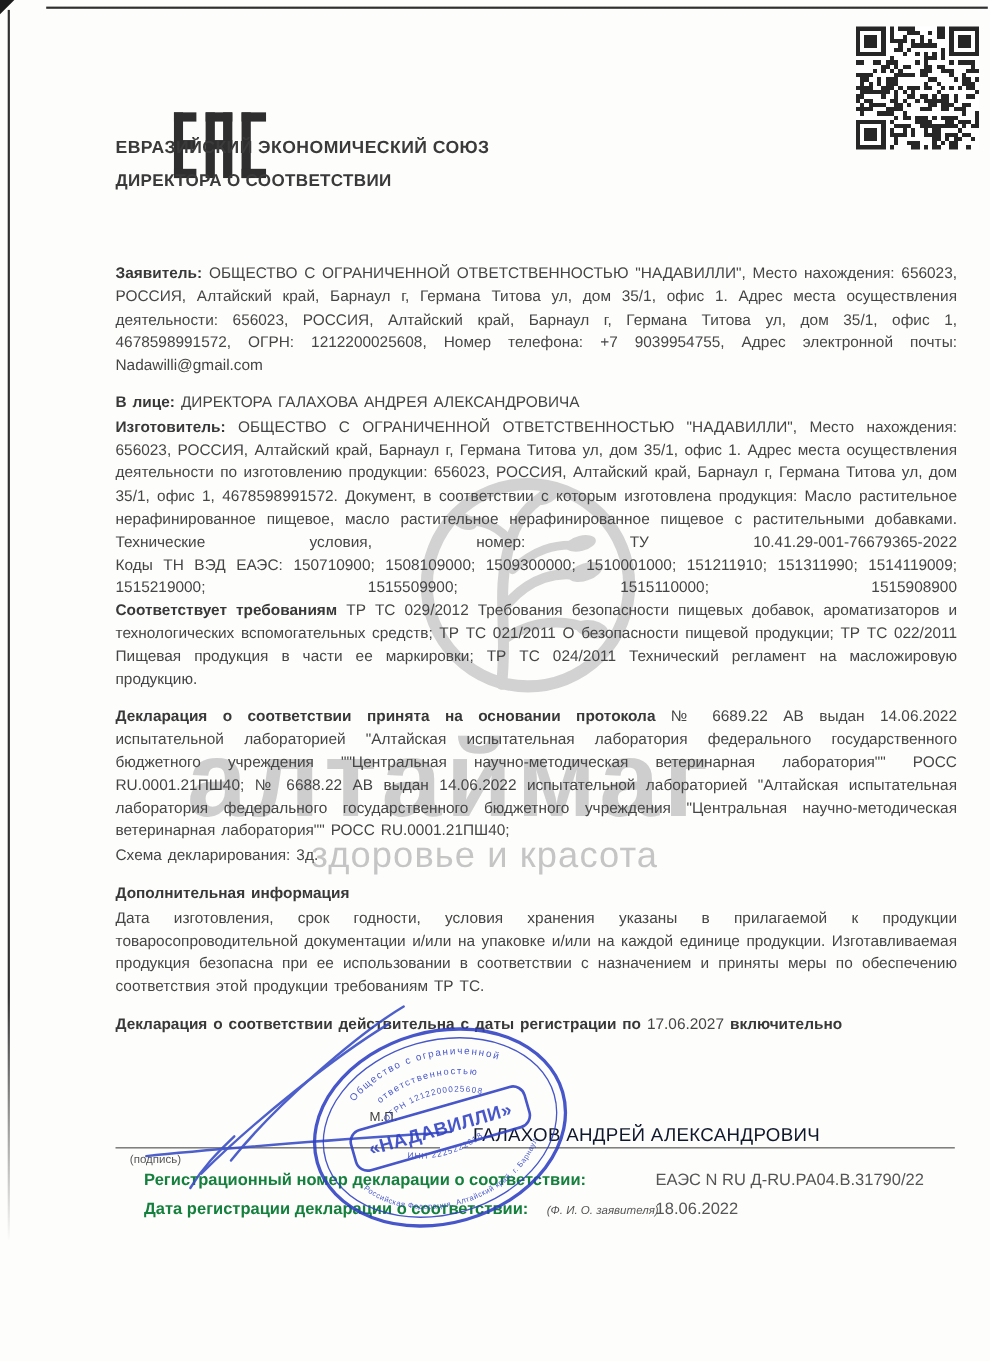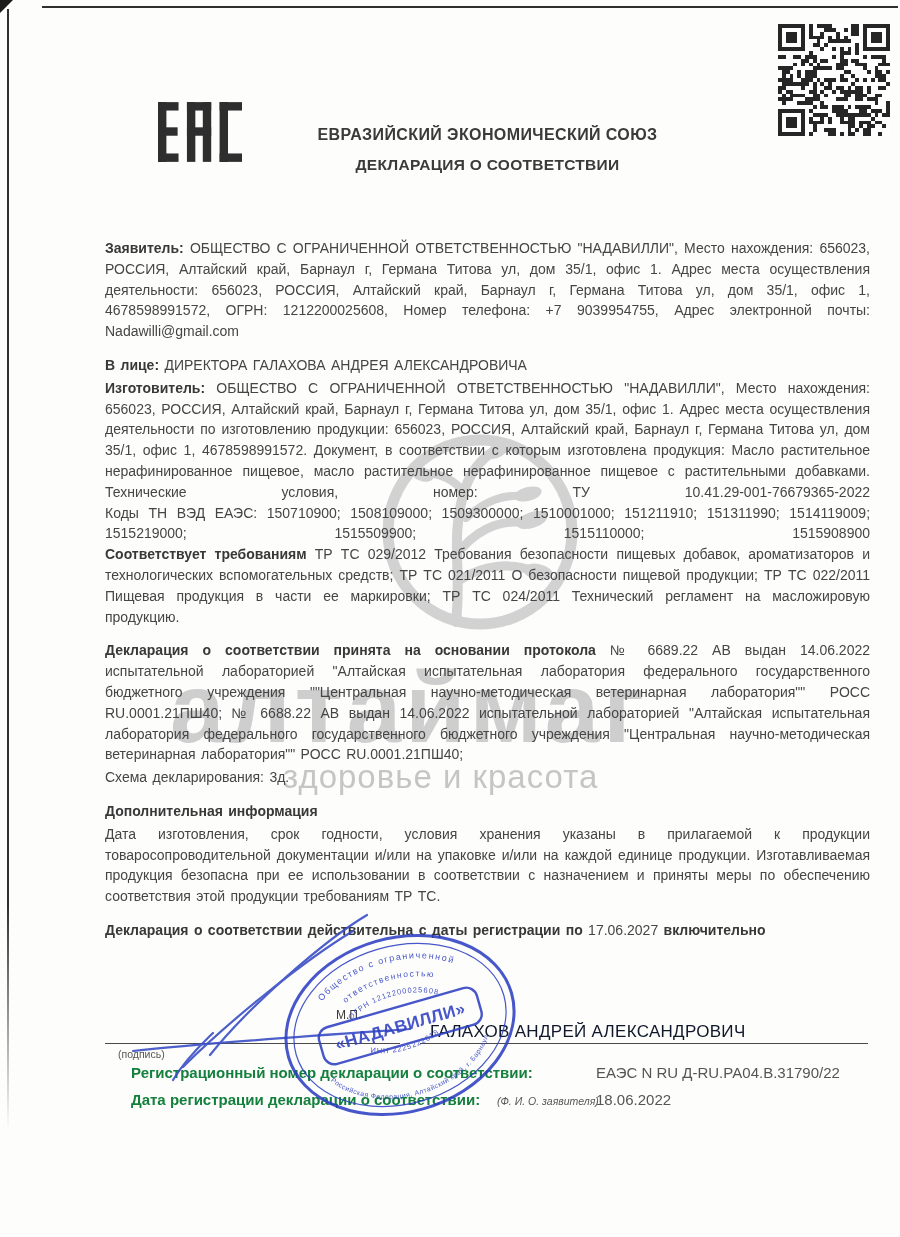--- a/index.html
+++ b/index.html
@@ -11,21 +11,21 @@
   }
   
   .edge-top{position:absolute;left:42px;top:6px;width:856px;height:2px;background:#2f2f2f;}
   .edge-left{position:absolute;left:7px;top:9px;width:2px;height:1120px;
     background:linear-gradient(#2f2f2f 80%,rgba(47,47,47,0));}
   .corner-wedge{position:absolute;left:0;top:0;width:0;height:0;
     border-top:13px solid #1c1c1c;border-right:13px solid transparent;}
   
   .eac{position:absolute;left:158px;top:100px;}
   .qr{position:absolute;left:778px;top:24px;width:112px;height:112px;}
-  .titles{position:absolute;left:105px;top:126px;width:765px;text-align:center;}
+  .titles{position:absolute;left:105px;top:126px;width:765px;text-align:left;}
   .title-1{font-weight:bold;font-size:16px;color:#3a3a3a;letter-spacing:.4px;}
   .title-2{font-weight:bold;font-size:15.5px;color:#3a3a3a;margin-top:12px;letter-spacing:.3px;}
   
   .doc{position:absolute;left:105px;top:190px;width:765px;
     font-size:14px;line-height:20.8px;text-align:justify;word-spacing:1.5px;}
   .doc p{margin:0 0 13px;}
   .doc b{color:#383838;}
   p.tight{margin-bottom:2px;}
   p.flush{margin-bottom:0;}
   p.just-last{text-align-last:justify;}
@@ -407,21 +407,21 @@
       <rect x="18" y="28" width="1" height="1" fill="#262626"></rect>
       <rect x="19" y="28" width="1" height="1" fill="#262626"></rect>
       <rect x="22" y="28" width="1" height="1" fill="#262626"></rect>
       <rect x="23" y="28" width="1" height="1" fill="#262626"></rect>
       <rect x="26" y="28" width="1" height="1" fill="#262626"></rect>
     </svg>
 </div>
 
 <div class="titles layer">
   <div class="title-1">ЕВРАЗИЙСКИЙ ЭКОНОМИЧЕСКИЙ СОЮЗ</div>
-  <div class="title-2">ДЕКЛАРАЦИЯ О СООТВЕТСТВИИ</div>
+  <div class="title-2">ДИРЕКТОРА О СООТВЕТСТВИИ</div>
 </div>
 
 <div class="doc layer">
   <p><b>Заявитель:</b> <span>ОБЩЕСТВО С ОГРАНИЧЕННОЙ ОТВЕТСТВЕННОСТЬЮ "НАДАВИЛЛИ", Место нахождения: 656023, РОССИЯ, Алтайский край, Барнаул г, Германа Титова ул, дом 35/1, офис 1. Адрес места осуществления деятельности: 656023, РОССИЯ, Алтайский край, Барнаул г, Германа Титова ул, дом 35/1, офис 1, 4678598991572, ОГРН: 1212200025608, Номер телефона: +7 9039954755, Адрес электронной почты: Nadawilli@gmail.com</span></p>
   <p class="tight"><b>В лице:</b> <span>ДИРЕКТОРА ГАЛАХОВА  АНДРЕЯ АЛЕКСАНДРОВИЧА</span></p>
   <p class="flush just-last"><b>Изготовитель:</b> <span>ОБЩЕСТВО С ОГРАНИЧЕННОЙ ОТВЕТСТВЕННОСТЬЮ "НАДАВИЛЛИ", Место нахождения: 656023, РОССИЯ, Алтайский край, Барнаул г, Германа Титова ул, дом 35/1, офис 1. Адрес места осуществления деятельности по изготовлению продукции: 656023, РОССИЯ, Алтайский край, Барнаул г, Германа Титова ул, дом 35/1, офис 1, 4678598991572. Документ, в соответствии с которым изготовлена продукция: Масло растительное нерафинированное пищевое, масло растительное нерафинированное пищевое с растительными добавками. Технические условия, номер: ТУ 10.41.29-001-76679365-2022</span></p>
   <p class="flush just-last"><span>Коды ТН ВЭД ЕАЭС:</span> <span>150710900; 1508109000; 1509300000; 1510001000; 151211910; 151311990; 1514119009; 1515219000; 1515509900; 1515110000; 1515908900</span></p>
   <p><b>Соответствует требованиям</b> <span>ТР ТС 029/2012 Требования безопасности пищевых добавок, ароматизаторов и технологических вспомогательных средств; ТР ТС 021/2011 О безопасности пищевой продукции; ТР ТС 022/2011 Пищевая продукция в части ее маркировки; ТР ТС 024/2011 Технический регламент на масложировую продукцию.</span></p>
   <p class="tight"><b>Декларация о соответствии принята на основании протокола</b> <span>№ 6689.22 АВ выдан 14.06.2022 испытательной лабораторией "Алтайская испытательная лаборатория федерального государственного бюджетного учреждения ""Центральная научно-методическая ветеринарная лаборатория"" РОСС RU.0001.21ПШ40; № 6688.22 АВ выдан 14.06.2022 испытательной лабораторией "Алтайская испытательная лаборатория федерального государственного бюджетного учреждения "Центральная научно-методическая ветеринарная лаборатория"" РОСС RU.0001.21ПШ40;</span></p>
   <p>Схема декларирования: 3д.</p>

